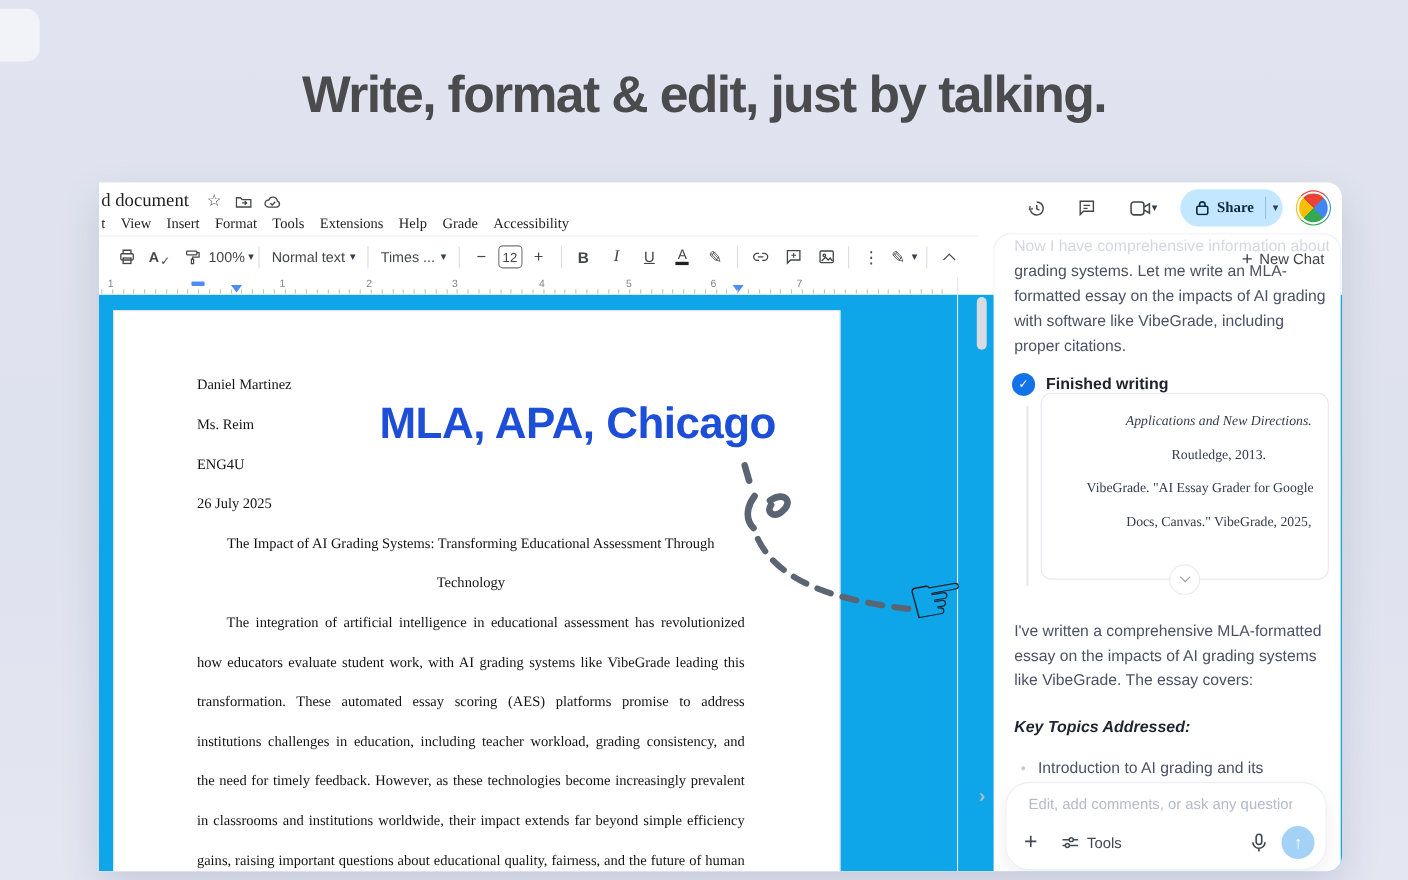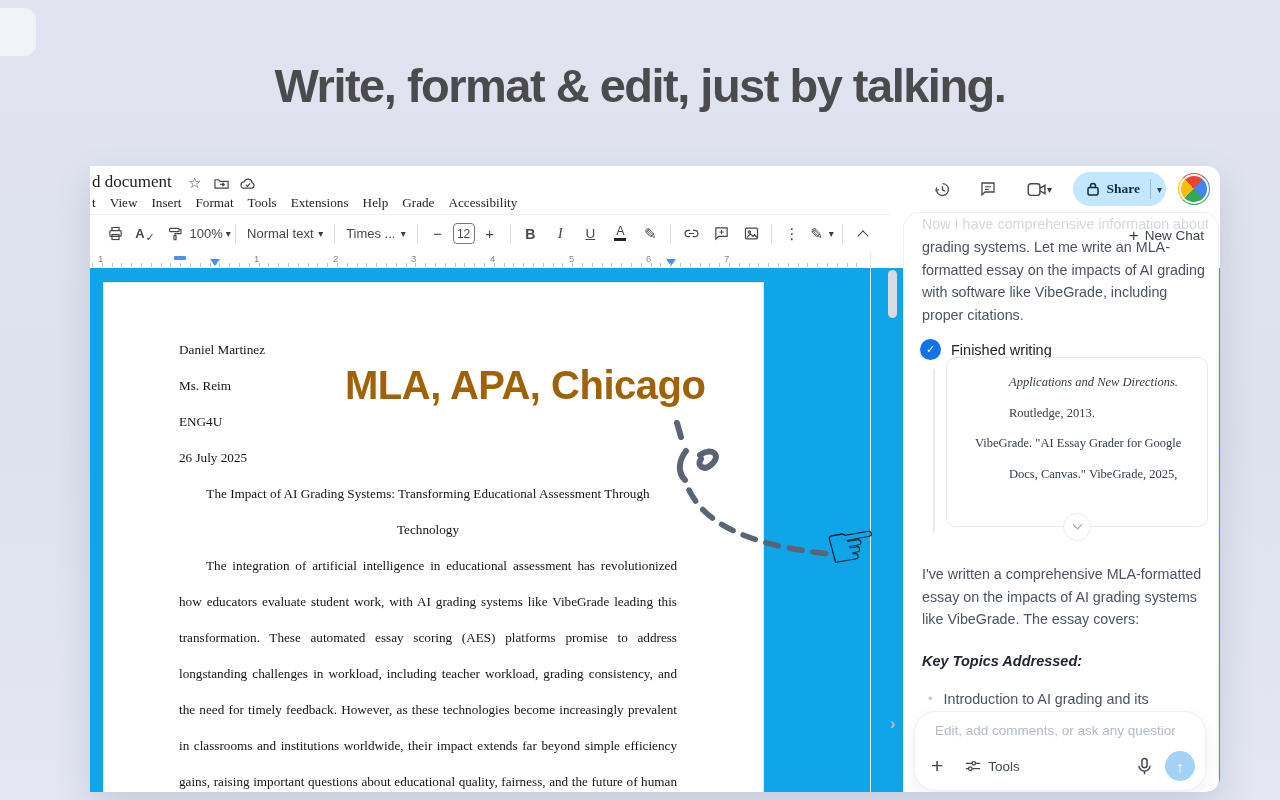--- a/index.html
+++ b/index.html
@@ -67,47 +67,47 @@
   .vline{position:absolute;left:780px;top:86px;bottom:0;width:1px;background:#e6e8ec;}
   .page{position:absolute;left:13px;top:14px;width:661px;height:600px;background:#fff;border:1px solid #e3e5e9;box-sizing:border-box;z-index:1;}
   .ptext{padding:49px 86px 0 75px;font-family:"Liberation Serif","DejaVu Serif",serif;font-size:13.2px;color:#141414;}
   .ln{height:36px;line-height:36px;white-space:nowrap;}
   .ctr{text-align:center;}
   .jln{text-align:justify;height:36px;line-height:36px;overflow:hidden;}
   .jln::after{content:"";display:inline-block;width:100%;height:0;line-height:0;}
   .ind1{text-indent:27px;}
 
   .mla-overlay{position:absolute;left:255px;top:197px;z-index:2;font-size:40px;font-weight:800;
-    letter-spacing:-0.5px;color:#a16207;}
+    letter-spacing:-0.5px;color:#1d4ed8;}
   .scribble{position:absolute;left:560px;top:240px;z-index:2;}
   .hand{position:absolute;left:735px;top:344px;z-index:2;font-size:60px;color:#15181d;
     transform:rotate(-10deg);font-family:"DejaVu Sans",sans-serif;}
 
   .scrollbar{position:absolute;left:798px;top:104px;width:9px;height:48px;border-radius:5px;background:#d8dbe1;z-index:2;}
   .collapse-handle{position:absolute;left:800px;top:548px;color:#b7bdc9;font-size:17px;font-weight:700;z-index:2;}
 
   
   .panel{position:absolute;left:813px;top:46px;width:316px;bottom:0;background:#fff;
     border:1px solid #eceff4;border-bottom:none;border-radius:16px 16px 0 0;box-sizing:border-box;z-index:3;}
   .faded{position:absolute;top:3px;left:18px;width:286px;white-space:nowrap;overflow:hidden;
     font-size:14.3px;color:#a9b0bf;opacity:.5;}
   .newchat{position:absolute;top:15px;right:14px;display:flex;align-items:center;gap:6px;
     font-size:13.5px;color:#3f434a;}
   .newchat .plus{font-size:17px;line-height:14px;}
   .chat-p{font-size:14.3px;line-height:22.5px;color:#4a5264;}
   .intro{position:absolute;top:23px;left:18px;width:287px;}
   .status{position:absolute;top:126px;left:16px;display:flex;align-items:center;gap:10px;}
   .checkc{width:21px;height:21px;border-radius:50%;background:#1273e9;color:#fff;font-size:11px;
     display:flex;align-items:center;justify-content:center;font-weight:700;}
-  .status .lbl{font-size:14.5px;color:#20242e;font-weight:400;}
+  .status .lbl{font-size:14.5px;color:#20242e;font-weight:700;}
   .timeline{position:absolute;left:29px;top:156px;width:2px;height:164px;background:#e7eaef;border-radius:1px;}
   .cite-card{position:absolute;left:42px;top:144px;width:262px;height:170px;background:#fff;
     border:1px solid #e7e9ee;border-radius:10px;box-sizing:border-box;padding-top:9px;
     font-family:"Liberation Serif","DejaVu Serif",serif;font-size:12.5px;color:#333c4a;}
-  .cl{height:30.5px;line-height:30.5px;white-space:nowrap;}
+  .cl{height:30.5px;line-height:30.5px;white-space:nowrap;text-align:center;}
   .pl62{padding-left:62px;} .pl28{padding-left:28px;}
   .expand{position:absolute;left:159px;top:300px;width:28px;height:28px;border-radius:50%;background:#fff;
     border:1px solid #e8eaee;box-sizing:border-box;display:flex;align-items:center;justify-content:center;}
   .expand .chev{border-color:#9aa1ad;width:6px;height:6px;margin-top:-2px;}
   .summary{position:absolute;top:350px;left:18px;width:290px;}
   .topics-h{position:absolute;top:440px;left:18px;font-size:14.5px;font-weight:700;color:#1e2430;font-style:italic;}
   .bullet{position:absolute;top:478px;left:24px;display:flex;gap:11px;font-size:14.3px;color:#4a5264;}
   .bullet .dot{color:#c2c8d2;font-size:13px;}
 
   .inputbox{position:absolute;left:10px;right:12px;top:498px;height:80px;background:#fff;border:1px solid #edf0f4;
@@ -366,21 +366,21 @@
       <div class="ptext">
         <div class="ln">Daniel Martinez</div>
         <div class="ln">Ms. Reim</div>
         <div class="ln">ENG4U</div>
         <div class="ln">26 July 2025</div>
         <div class="ln ctr">The Impact of AI Grading Systems: Transforming Educational Assessment Through</div>
         <div class="ln ctr">Technology</div>
         <div class="jln ind1">The integration of artificial intelligence in educational assessment has revolutionized</div>
         <div class="jln">how educators evaluate student work, with AI grading systems like VibeGrade leading this</div>
         <div class="jln">transformation. These automated essay scoring (AES) platforms promise to address</div>
-        <div class="jln">longstanding challenges in workload, including teacher workload, grading consistency, and</div>
+        <div class="jln">institutions challenges in education, including teacher workload, grading consistency, and</div>
         <div class="jln">the need for timely feedback. However, as these technologies become increasingly prevalent</div>
         <div class="jln">in classrooms and institutions worldwide, their impact extends far beyond simple efficiency</div>
         <div class="jln">gains, raising important questions about educational quality, fairness, and the future of human</div>
       </div>
     </div>
   </div>
 
   <div class="vline"></div>
   <div class="scrollbar"></div>
   <div class="collapse-handle">›</div>

